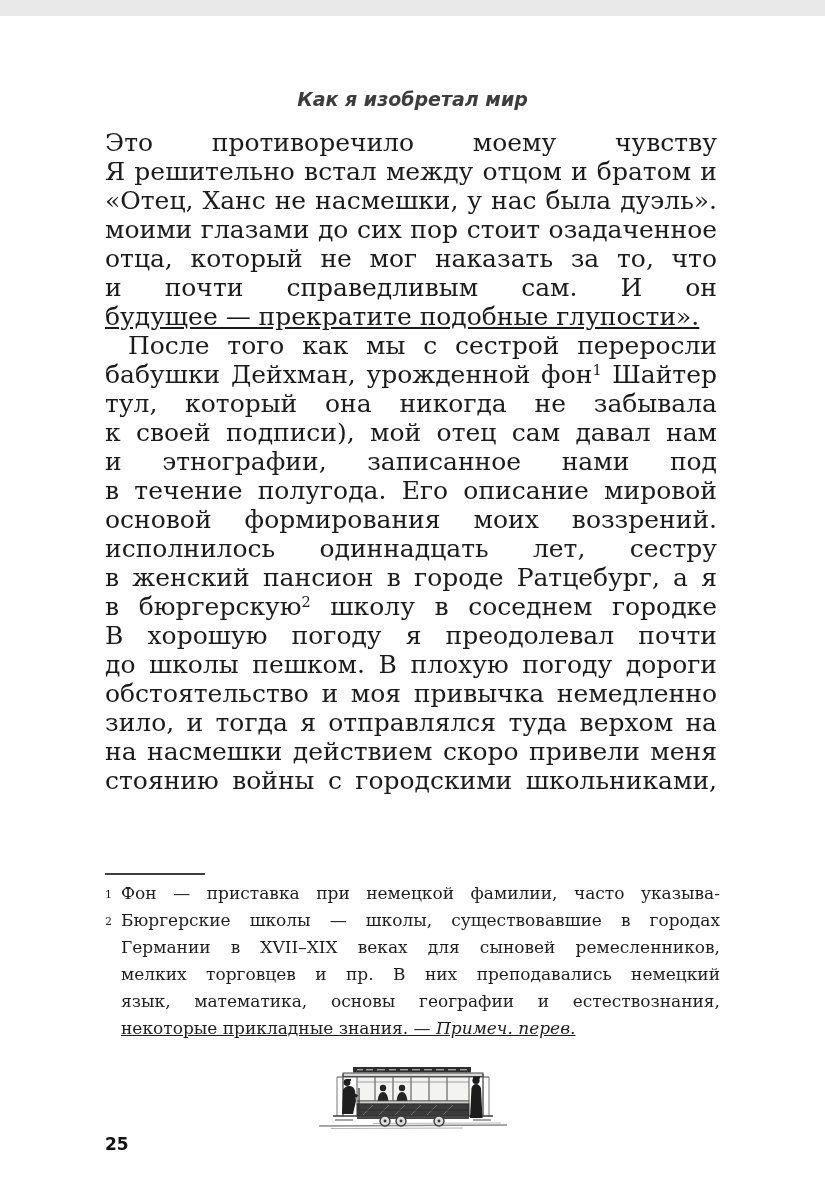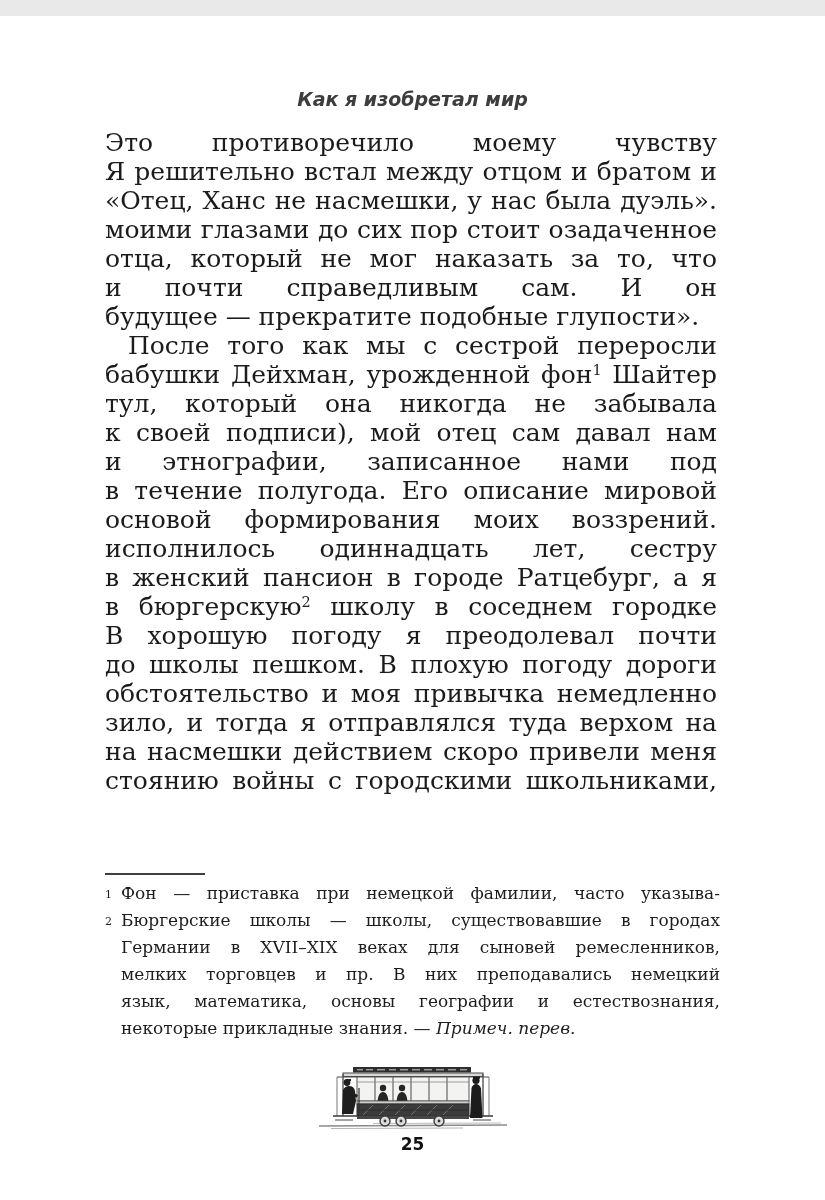--- a/index.html
+++ b/index.html
@@ -29,21 +29,21 @@
     line-height:29px;
     color:#1b1b1b;
   }
   .line{
     text-align:justify;
     text-align-last:justify;
     height:29px;
     overflow:hidden;
     white-space:normal;
   }
-  .line.no-j{text-align-last:left;}
+  .line.no-j{text-align-last:left;text-decoration:underline;}
   .line.indent{text-indent:23px;}
   sup{
     font-size:58%;
     vertical-align:baseline;
     position:relative;
     top:-0.55em;
     line-height:0;
   }
   .fn-rule{
     position:absolute;
@@ -67,21 +67,20 @@
   }
   .fn-line{height:27px;}
   .illustration{
     position:absolute;
     left:105px;top:1050px;width:615px;
     text-align:center;
   }
   .page-number{
     position:absolute;
     left:105px;top:1118px;width:615px;
-    text-align:center;
     font-family:"DejaVu Sans","Liberation Sans",sans-serif;
     font-weight:bold;
     font-size:17px;
     color:#111;
   }
 </style>
 </head>
 <body>
 
 <div class="page">

